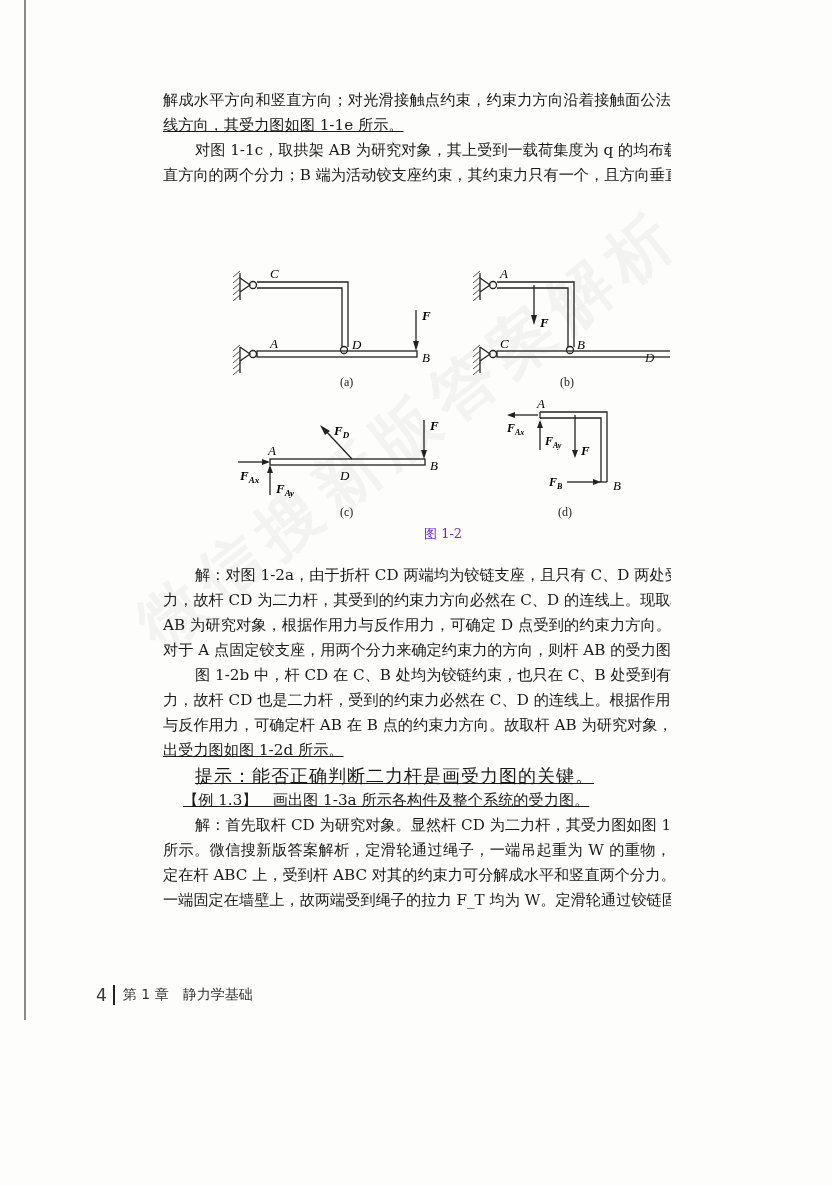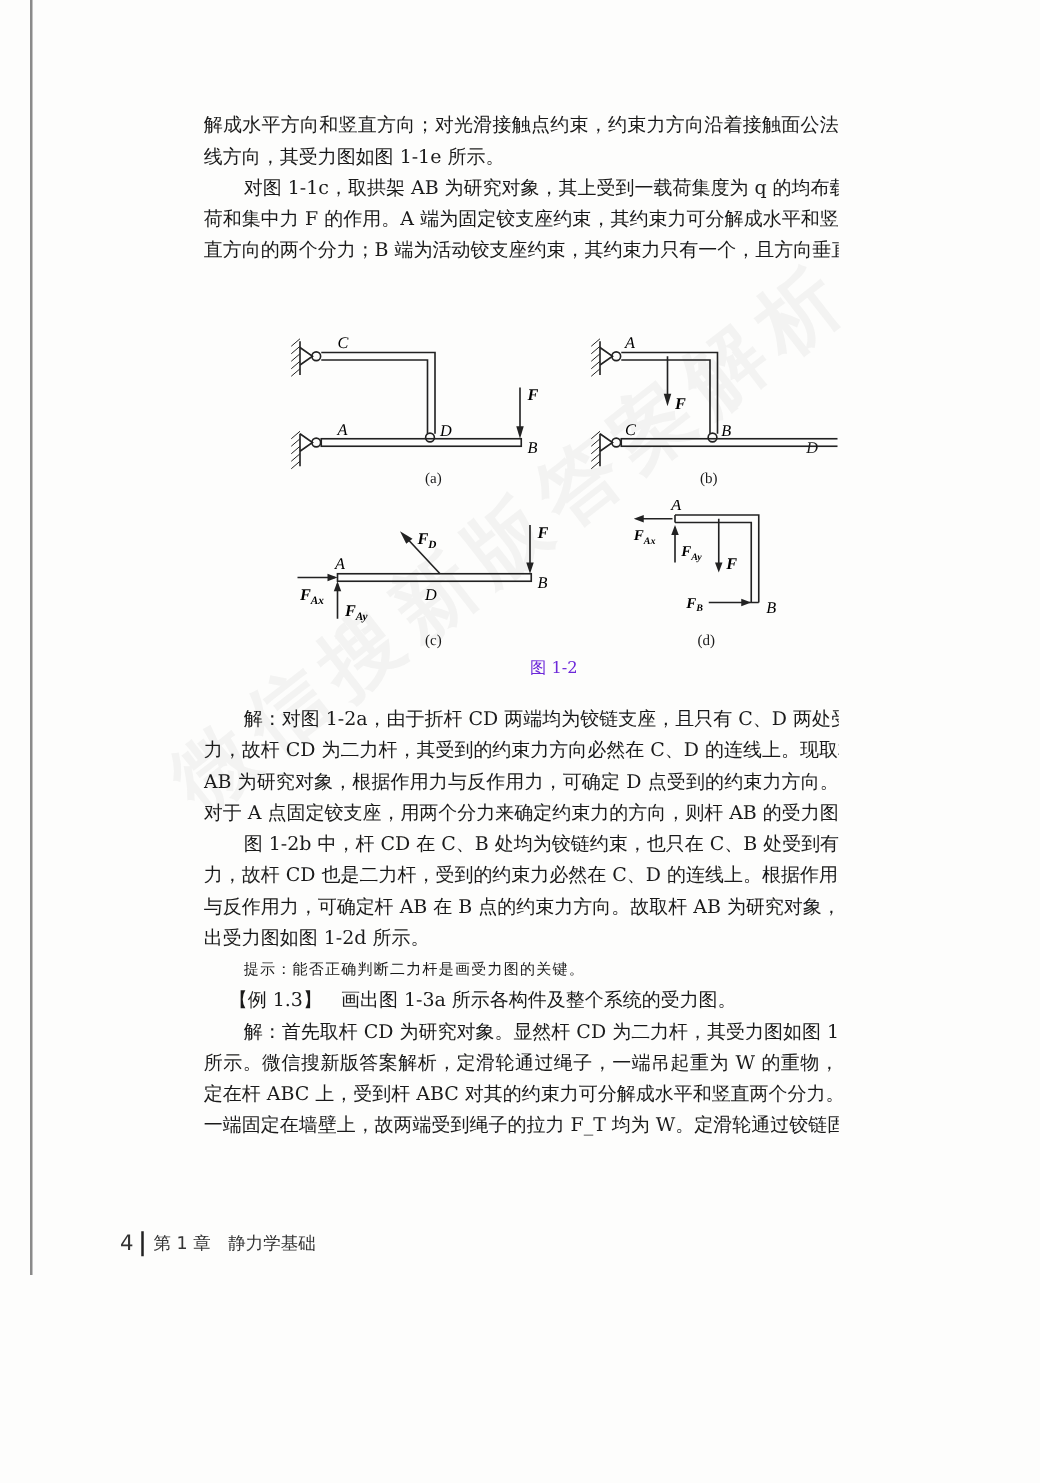--- a/index.html
+++ b/index.html
@@ -12,42 +12,41 @@
   .page-edge { position: absolute; left: 24px; top: 0; width: 2px; height: 1020px; background: #8a8a8a; }
   .watermark {
     position: absolute; left: 120px; top: 600px; width: 720px;
     transform: rotate(-38deg); transform-origin: left top;
     font-family: "DejaVu Sans", sans-serif; font-weight: bold; font-size: 64px;
     color: rgba(160,160,160,0.10); letter-spacing: 10px; white-space: nowrap;
     pointer-events: none;
   }
   .text-block { position: absolute; left: 163px; width: 508px; font-size: 15.2px; line-height: 25px; }
   .line { height: 25px; white-space: nowrap; overflow: hidden; text-align: justify; text-align-last: justify; }
-  .line.last { text-align-last: left; }
+  .line.last { text-align-last: left; text-decoration: underline; }
   .indent { padding-left: 32px; }
-  .tip { font-family: "DejaVu Sans", sans-serif; font-size: 12px; letter-spacing: 1px; }
+  .tip { font-family: "DejaVu Sans", sans-serif; font-size: 18px; letter-spacing: 1px; }
   .figure { position: absolute; }
   .fig-caption { position: absolute; font-size: 12px; font-family: "Liberation Serif", serif; }
   .fig-title { position: absolute; left: 424px; top: 525px; font-size: 13px; color: #6d28d9; }
   .footer { position: absolute; left: 96px; top: 985px; font-size: 14px; font-family: "DejaVu Sans", sans-serif; color: #333; display: flex; align-items: center; }
   .footer .num { font-size: 17px; margin-right: 6px; }
   .footer .bar { width: 2px; height: 20px; background: #222; margin-right: 8px; }
   svg text { font-family: "Liberation Serif", serif; font-style: italic; }
 </style>
 </head>
 <body>
 
 <div class="page-edge"></div>
 <div class="watermark">微信搜新版答案解析</div>
 
 <div class="text-block" style="top:88px;">
   <div class="line">解成水平方向和竖直方向；对光滑接触点约束，约束力方向沿着接触面公法</div>
   <div class="line last">线方向，其受力图如图 1-1e 所示。</div>
   <div class="line indent">对图 1-1c，取拱架 AB 为研究对象，其上受到一载荷集度为 q 的均布载</div>
-  <div class="line">荷和集中力 F 的作用。A 端为固定铰支座约束，其约束力可分解成水平和竖</div>
   <div class="line">直方向的两个分力；B 端为活动铰支座约束，其约束力只有一个，且方向垂直</div>
 </div>
 
 <svg class="figure" style="left:230px;top:265px;" width="210" height="130">
   <g stroke="#222" fill="none" stroke-width="1.3">
     <line x1="10" y1="8" x2="10" y2="35"></line>
     <line x1="10" y1="82" x2="10" y2="108"></line>
     <g stroke-width="0.8">
       <line x1="3" y1="12" x2="10" y2="6"></line>
         <line x1="3" y1="18" x2="10" y2="12"></line>

